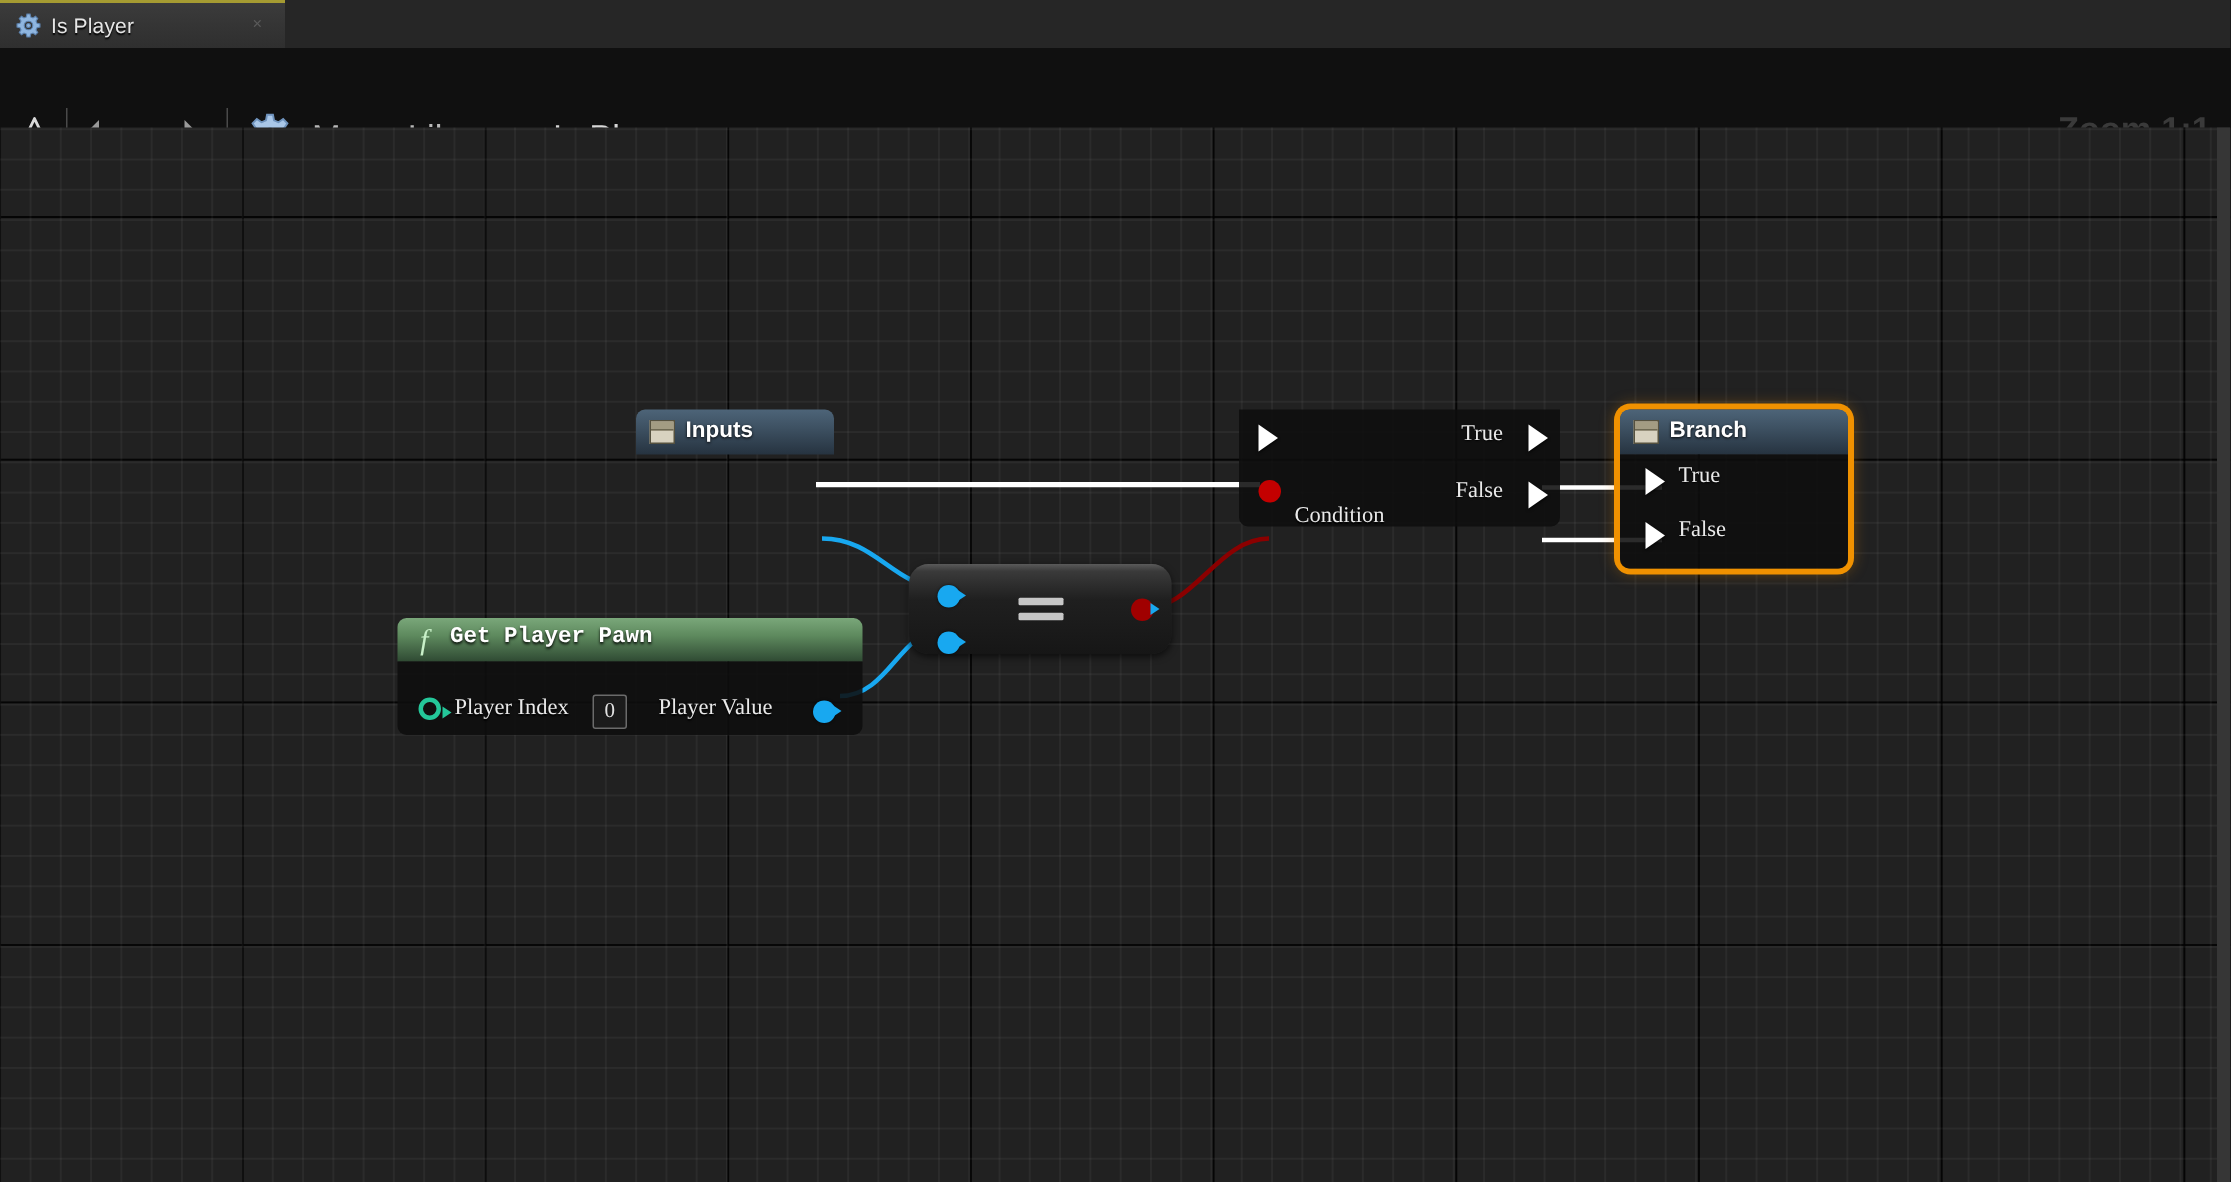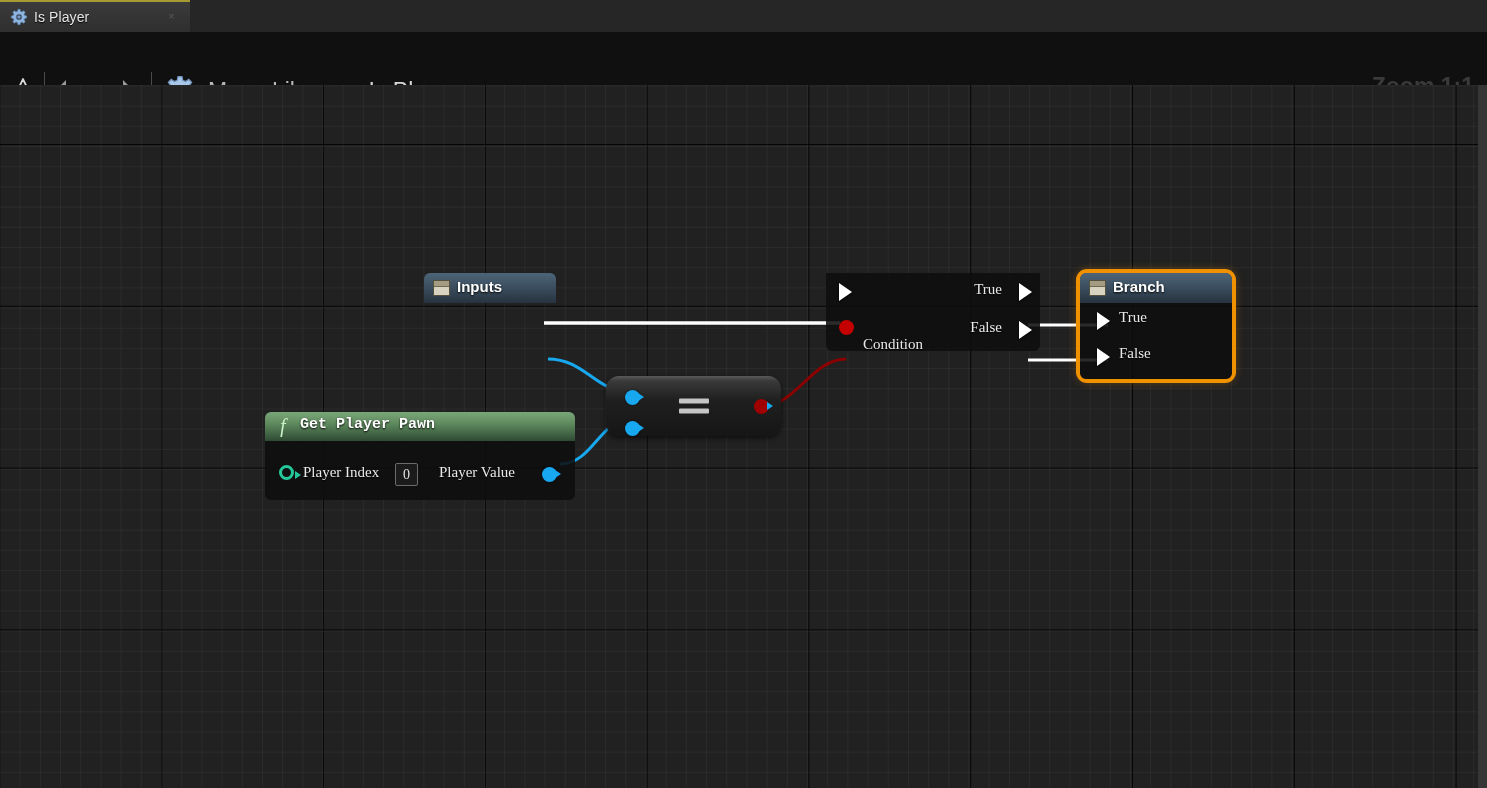--- a/index.html
+++ b/index.html
@@ -163,21 +163,21 @@
       </div>
     </div>
 
     <div class="node fnode" style="left:265px;top:327px;width:310px;">
       <div class="nhead" style="height:29px;">
         <svg style="position:absolute;left:12px;top:4px;width:18px;height:21px;" viewBox="0 0 18 21">
           <text x="3" y="17" font-family="Liberation Serif, serif" font-style="italic" font-size="20" fill="#c8f0c8">f</text>
         </svg>
         <span class="htxt" style="left:35px;top:4px;font-family:Liberation Mono, monospace;">Get Player Pawn</span>
       </div>
-      <div class="nbody" style="height:59px;">
+      <div class="nbody" style="height:49px;">
         <div class="row" style="height:59px;">
           <span class="ring" style="left:14px;top:24px;"></span>
           <span class="plabel" style="left:38px;top:23px;">Player Index</span>
           <span class="valbox" style="left:130px;top:22px;width:21px;height:21px;line-height:21px;">0</span>
           <span class="plabel" style="left:174px;top:23px;">Player Value</span>
           <span class="dot blue arrow" style="left:277px;top:26px;"></span>
         </div>
       </div>
     </div>
 

